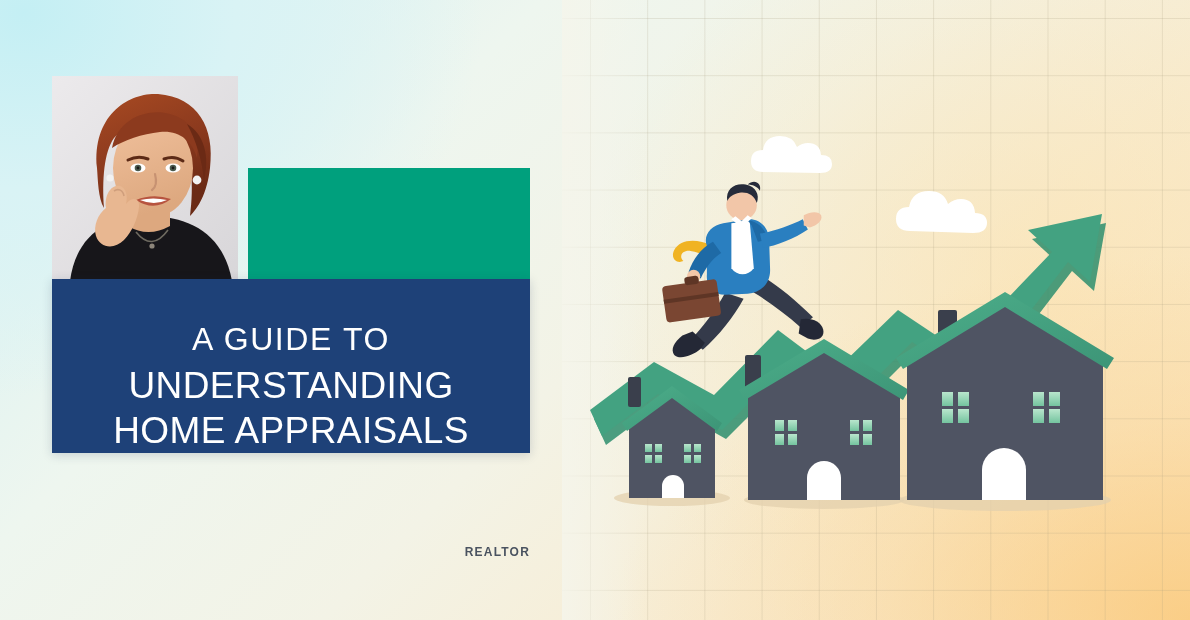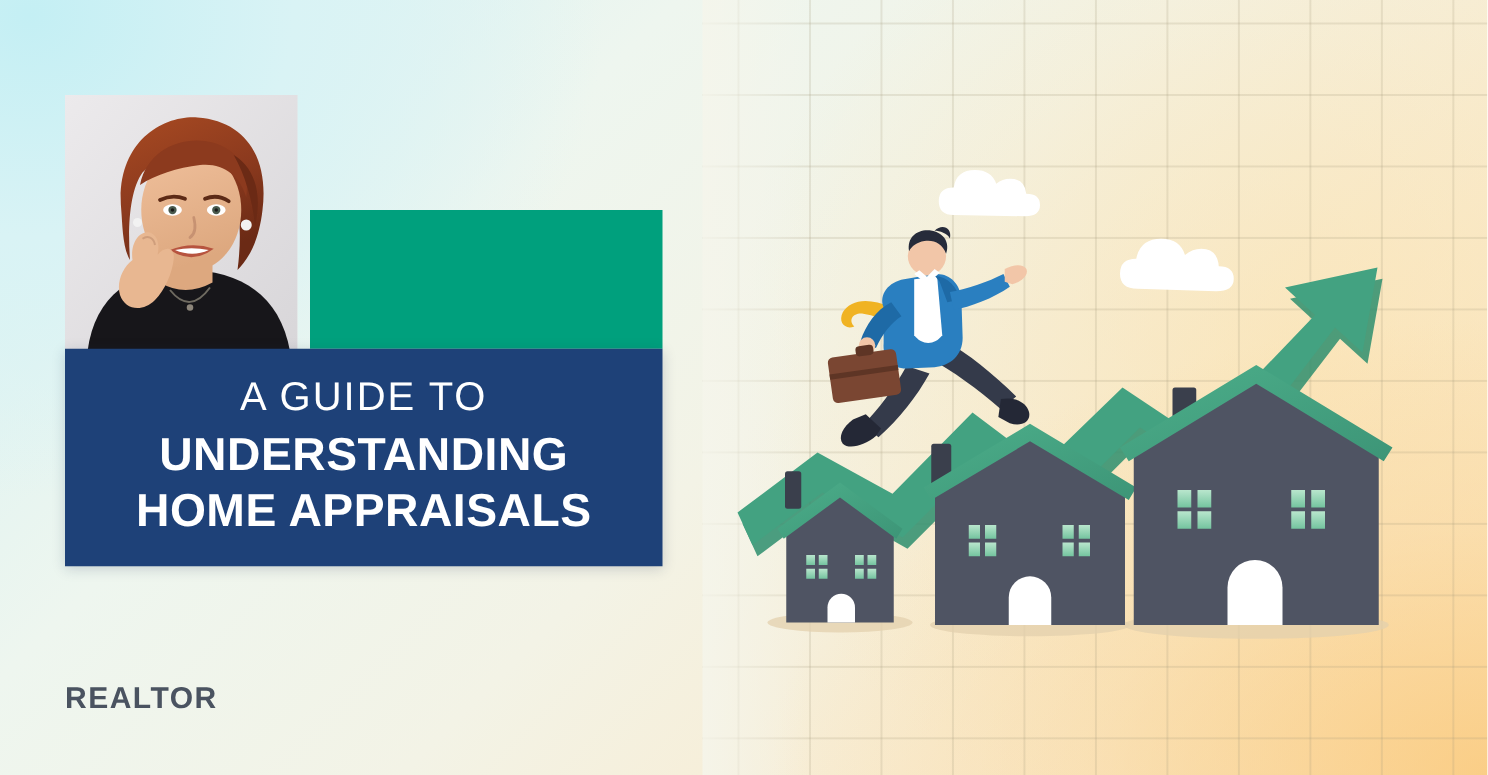--- a/index.html
+++ b/index.html
@@ -74,56 +74,56 @@
   }
   .title-wrap {
     position: absolute;
     left: 52px;
     top: 279px;
     width: 478px;
     height: 174px;
     display: flex;
     flex-direction: column;
     align-items: center;
-    justify-content: center;
+    justify-content: flex-end;
     color: #ffffff;
     text-align: center;
   }
   .title-line1 {
     font-size: 32px;
     font-weight: 400;
     letter-spacing: 1.6px;
     line-height: 1.02;
     margin-bottom: 7px;
   }
   .title-line2, .title-line3 {
     font-size: 37px;
-    font-weight: 700;
+    font-weight: 400;
     letter-spacing: 0.4px;
     line-height: 1.22;
   }
 
   .agent-name {
     position: absolute;
     left: 52px;
     top: 494px;
     width: 478px;
     text-align: center;
     font-size: 32px;
     font-weight: 300;
     color: #4a5360;
     letter-spacing: 0.2px;
   }
   .agent-role {
     position: absolute;
     left: 52px;
     top: 545px;
     width: 478px;
-    text-align: left;
-    font-size: 24px;
+    text-align: right;
+    font-size: 12px;
     font-weight: 700;
     color: #4a5360;
     letter-spacing: 1.2px;
   }
 
   
   .illus {
     position: absolute;
     left: 562px;
     top: 0;

